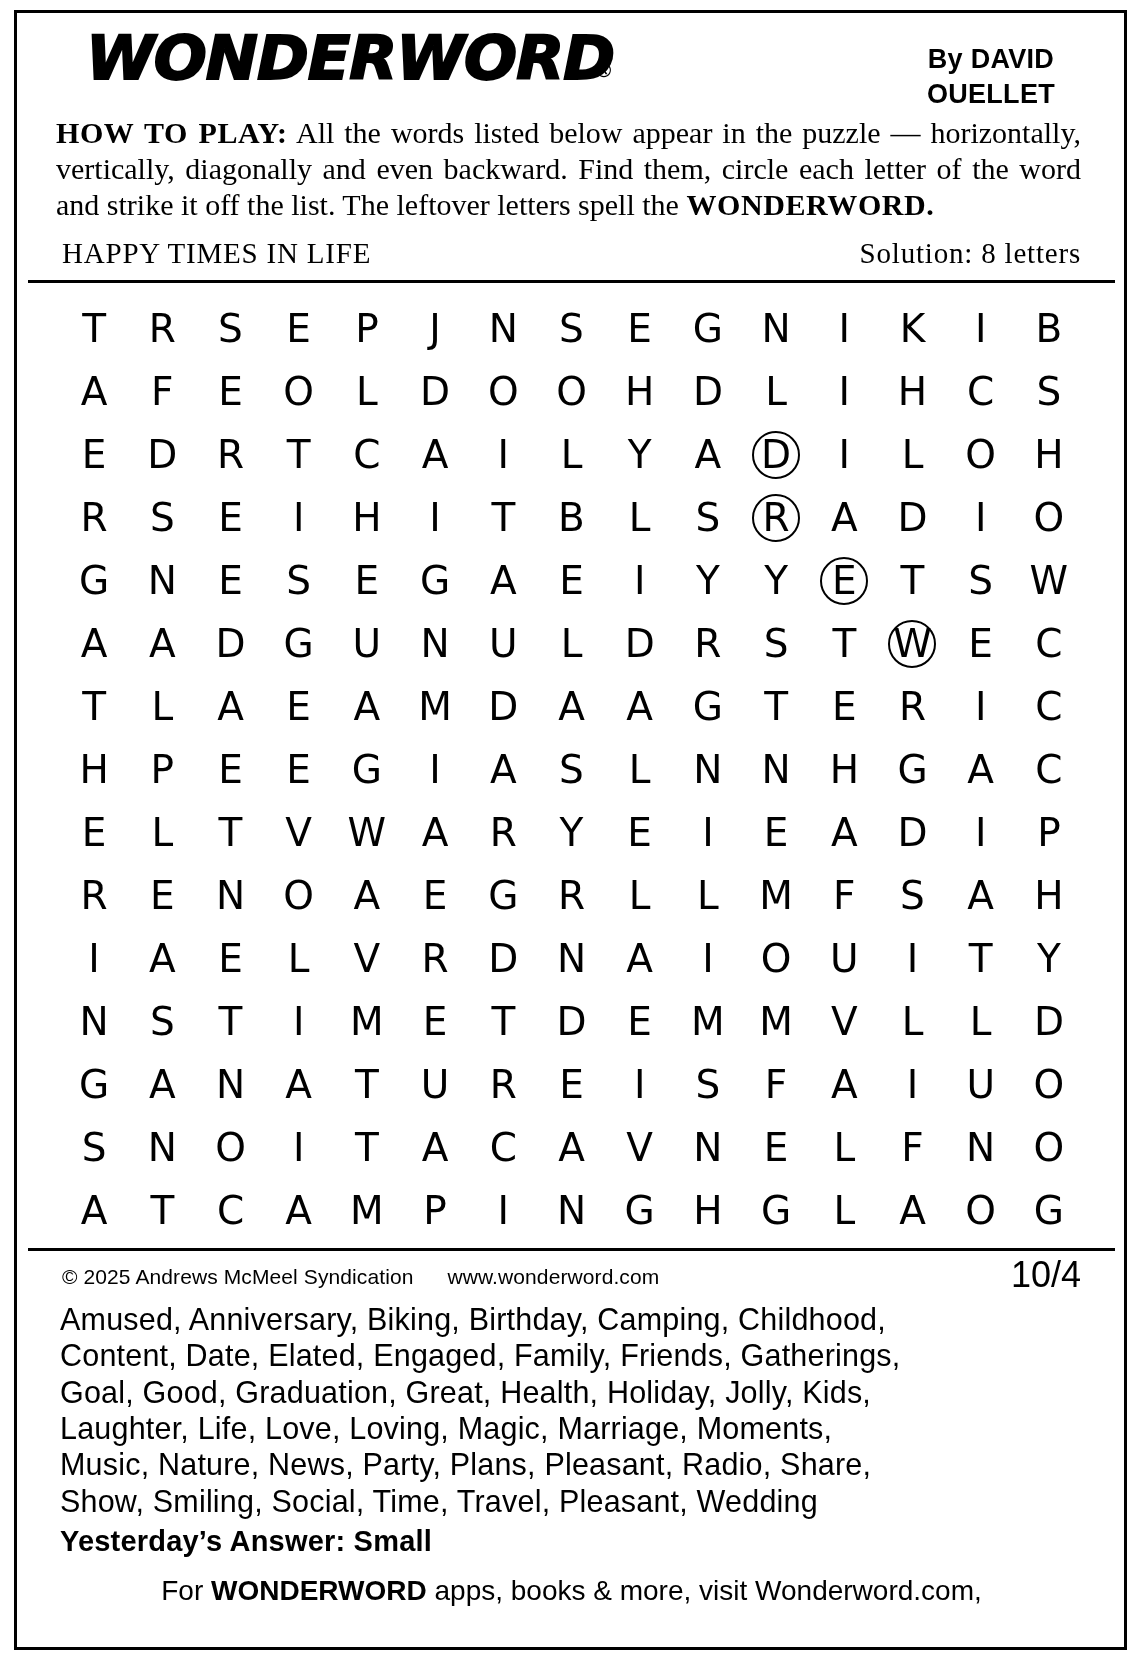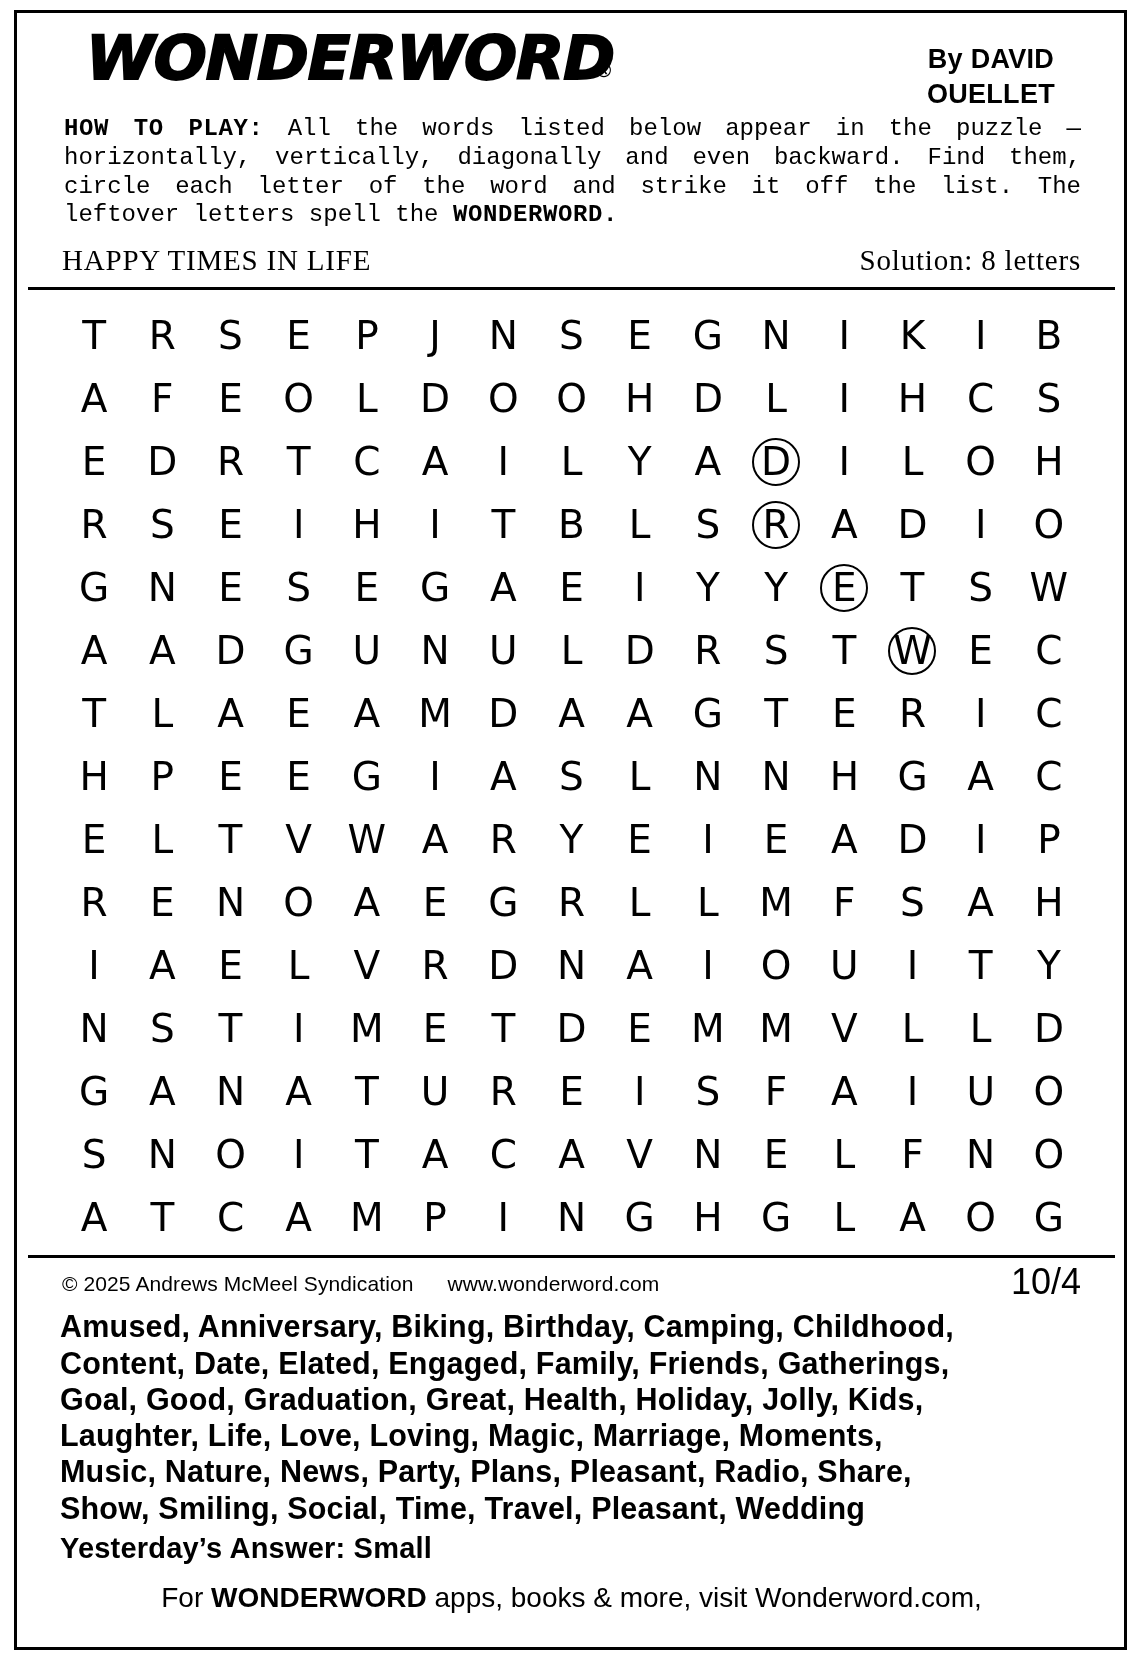--- a/index.html
+++ b/index.html
@@ -72,25 +72,25 @@
     font-size: 27px;
     font-weight: bold;
     line-height: 1.28;
     margin-top: 14px;
     margin-right: 28px;
     letter-spacing: 0.3px;
   }
 
   
   .howto {
-    font-family: Liberation Mono, monospace;
-    font-size: 24px;
+    font-family: Liberation Serif, serif;
+    font-size: 30px;
     line-height: 1.2;
     text-align: justify;
-    margin: 4px 6px 0 8px;
+    margin: 4px 6px 0 0;
   }
   .howto b { font-weight: bold; letter-spacing: 0.6px; }
 
   .theme-row {
     display: flex;
     justify-content: space-between;
     align-items: baseline;
     font-family: "Liberation Serif", serif;
     font-weight: normal;
     font-size: 29px;
@@ -159,21 +159,21 @@
   }
 
   
   .wordlist {
     font-size: 30.5px;
     line-height: 1.19;
     text-align: justify;
     margin: 8px 4px 0 4px;
     letter-spacing: 0.2px;
   }
-  .wordlist-line { display: block; white-space: nowrap; font-weight: bold; }
+  .wordlist-line { display: block; white-space: nowrap; }
 
   .yesterday {
     font-weight: bold;
     font-size: 29px;
     margin: 6px 4px 16px 4px;
     letter-spacing: 0.2px;
   }
   .footer {
     text-align: center;
     font-size: 28px;

